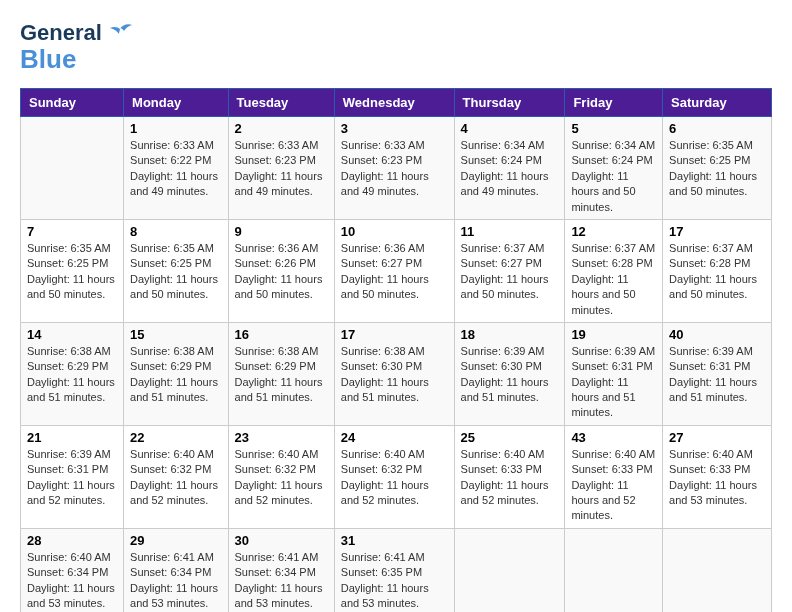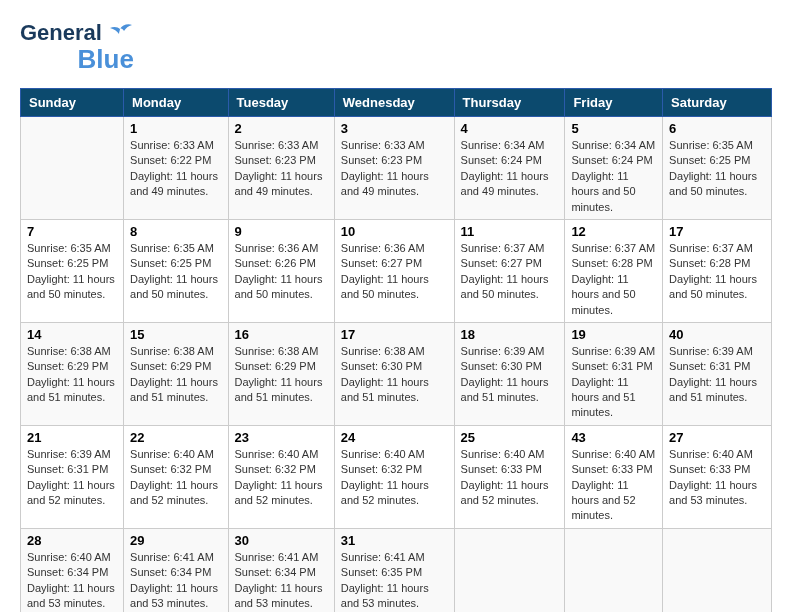--- a/index.html
+++ b/index.html
@@ -18,42 +18,41 @@
     }
     .logo {
       display: flex;
       flex-direction: column;
       align-items: flex-start;
     }
     .logo-row {
       display: flex;
       align-items: center;
       gap: 4px;
-      text-align: right;
     }
     .title-block {
       text-align: right;
     }
     .title-block h1 {
       font-size: 36px;
       font-weight: bold;
       color: #1a1a1a;
     }
     .title-block h2 {
       font-size: 16px;
       font-weight: normal;
       color: #333;
     }
     table {
       width: 100%;
       border-collapse: collapse;
       font-size: 11px;
     }
     thead tr th {
-      background-color: #0c4a6e;
+      background-color: #4c1d95;
       color: #fff;
       text-align: left;
       padding: 6px 8px;
       font-size: 13px;
       font-weight: bold;
       border: 1px solid #2a5aaa;
     }
     tbody tr td {
       border: 1px solid #ccc;
       vertical-align: top;

